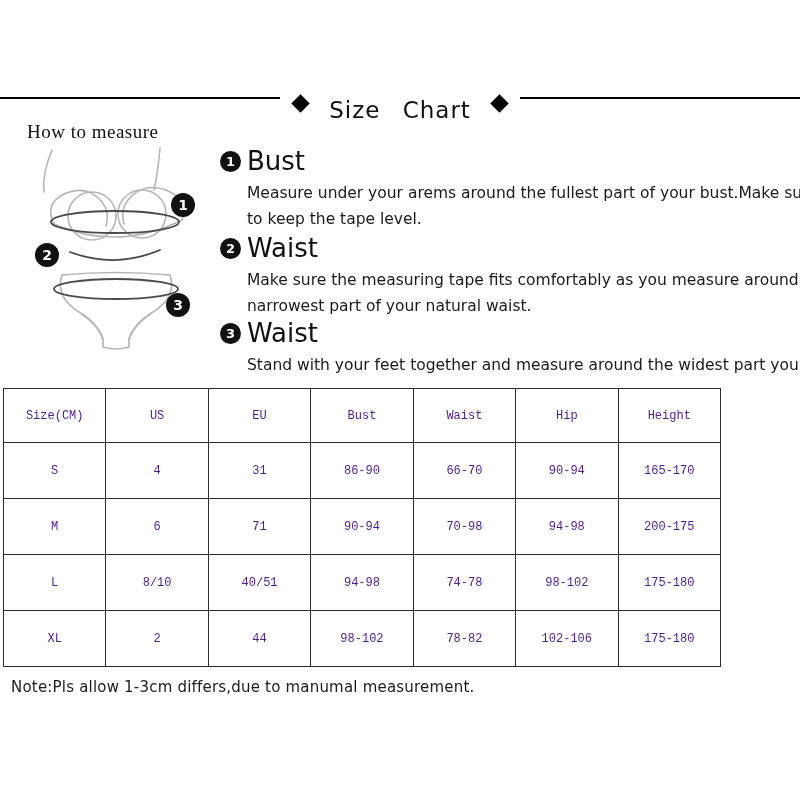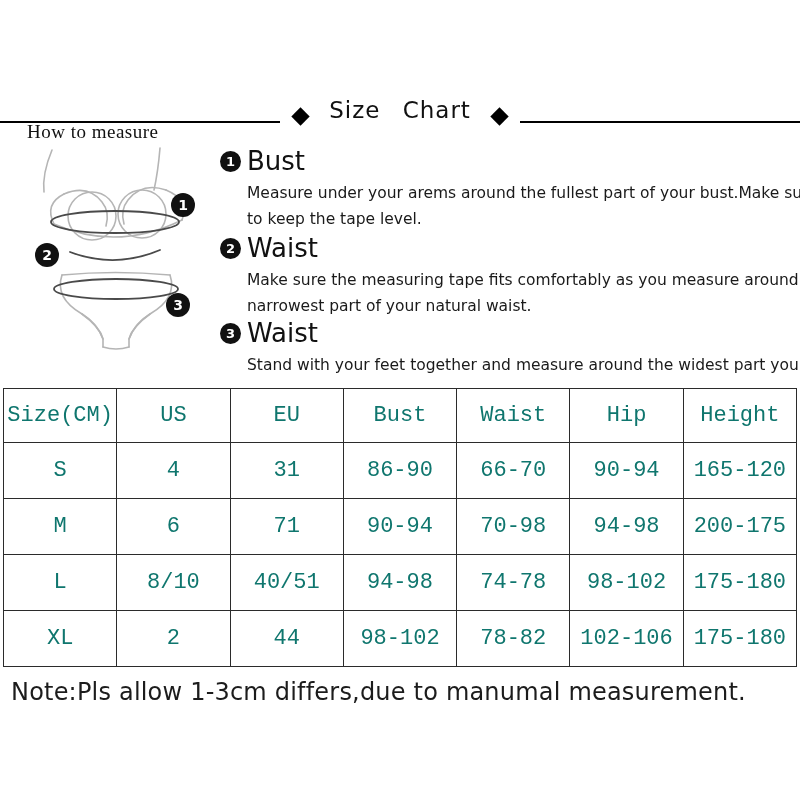--- a/index.html
+++ b/index.html
@@ -12,21 +12,21 @@
     font-family: "DejaVu Sans", sans-serif;
     color: #111111;
   }
 
   
   .title-row {
     position: absolute;
     top: 97px; left: 0; right: 0;
     height: 26px;
     display: flex;
-    align-items: flex-end;
+    align-items: flex-start;
   }
   .rule { flex: 1 1 auto; height: 2px; background: #000; }
   .diamond {
     flex: 0 0 auto;
     width: 13px; height: 13px;
     background: #000;
     transform: rotate(45deg);
     margin: 0 14px;
   }
   .page-title {
@@ -94,42 +94,42 @@
     font-size: 15.5px;
     line-height: 26px;
     color: #1a1a1a;
     white-space: nowrap;
   }
 
   
   .size-table {
     position: absolute;
     left: 3px; top: 388px;
-    width: 794px;
+    width: 718px;
     border-collapse: collapse;
     table-layout: fixed;
     font-family: "Liberation Mono", "DejaVu Sans Mono", monospace;
-    font-size: 22px;
-    color: #0f766e;
+    font-size: 12px;
+    color: #4c1d95;
   }
   .size-table th, .size-table td {
     border: 1.5px solid #2b2b2b;
     text-align: center;
     vertical-align: middle;
     font-weight: 500;
     padding: 0;
   }
   .size-table th { height: 53px; }
   .size-table td { height: 55px; }
 
   
   .note {
     position: absolute;
     left: 11px; top: 678px;
-    font-size: 24px;
+    font-size: 15px;
     color: #1c1c1c;
     letter-spacing: 0.2px;
   }
 </style>
 </head>
 <body>
 
 <div class="canvas">
 
   <div class="title-row">
@@ -226,21 +226,21 @@
       </tr>
     </thead>
     <tbody>
       <tr>
         <td>S</td>
         <td>4</td>
         <td>31</td>
         <td>86-90</td>
         <td>66-70</td>
         <td>90-94</td>
-        <td>165-120</td>
+        <td>165-170</td>
       </tr>
       <tr>
         <td>M</td>
         <td>6</td>
         <td>71</td>
         <td>90-94</td>
         <td>70-98</td>
         <td>94-98</td>
         <td>200-175</td>
       </tr>

